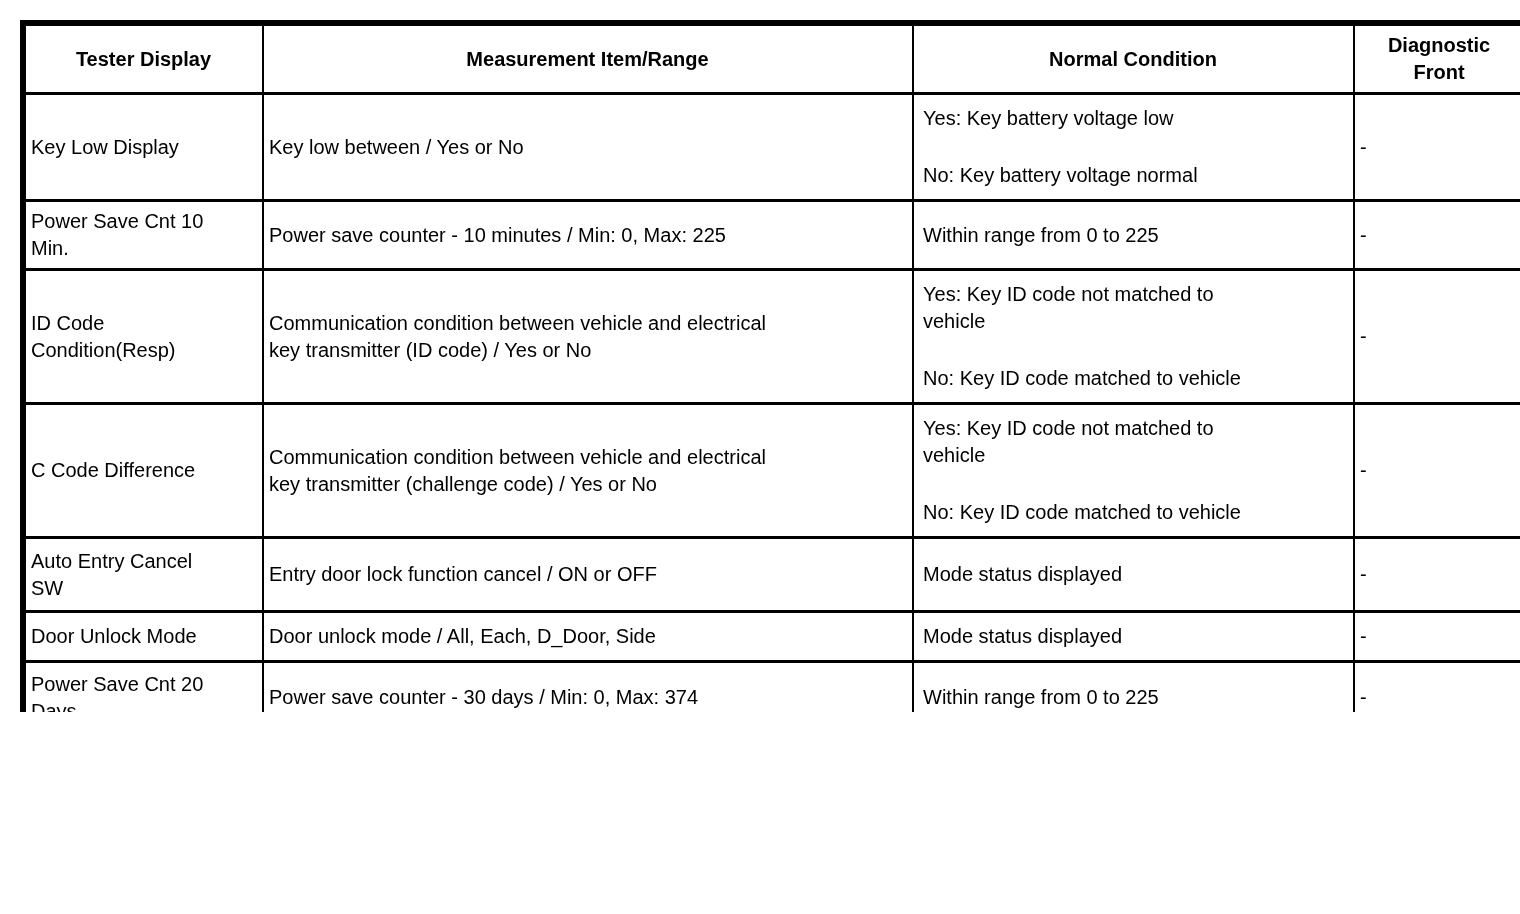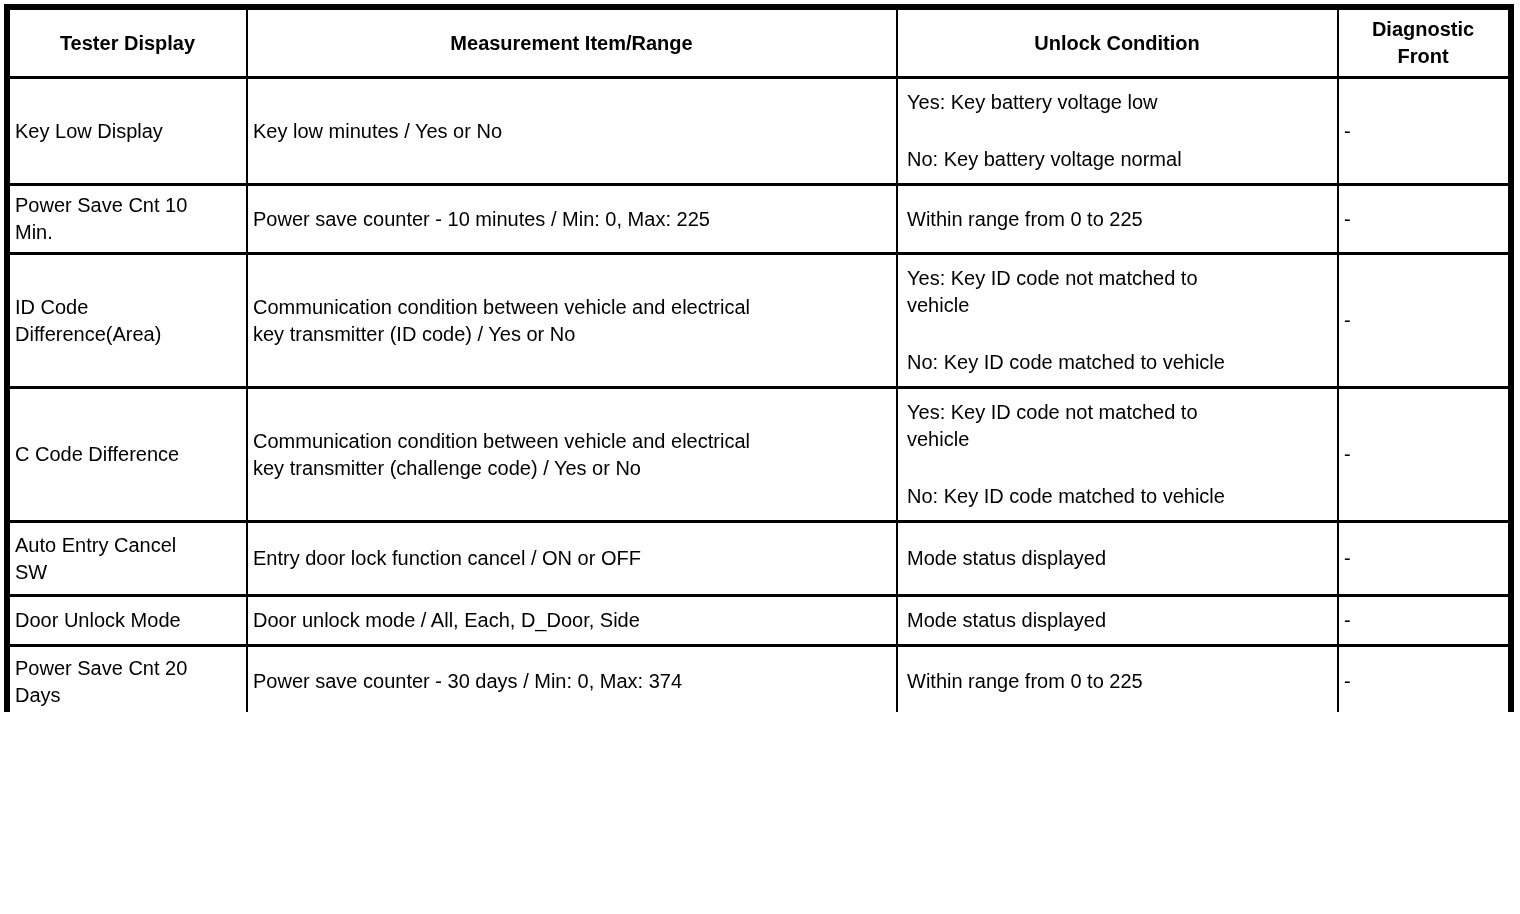--- a/index.html
+++ b/index.html
@@ -10,21 +10,21 @@
   * { box-sizing: border-box; }
   body {
     margin: 0;
     background: var(--bg);
     font-family: "Liberation Sans", sans-serif;
     color: var(--fg);
   }
   .page {
     width: 1520px;
     height: 712px;
-    padding: 4px;
+    padding: 20px;
     background: var(--bg);
   }
   table.spec-table {
     border-collapse: collapse;
     table-layout: fixed;
     width: 1504px;
     border: 6px solid var(--border);
   }
   col.c1 { width: 240px; }
   col.c2 { width: 650px; }
@@ -68,44 +68,44 @@
     <colgroup>
       <col class="c1">
         <col class="c2">
         <col class="c3">
         <col class="c4">
     </colgroup>
     <thead>
       <tr>
         <th>Tester Display</th>
         <th>Measurement Item/Range</th>
-        <th>Unlock Condition</th>
+        <th>Normal Condition</th>
         <th>Diagnostic
 Front</th>
       </tr>
     </thead>
     <tbody>
   <tr>
     <td>Key Low Display</td>
-    <td>Key low minutes / Yes or No</td>
+    <td>Key low between / Yes or No</td>
     <td><p>Yes: Key battery voltage low</p><p>No: Key battery voltage normal</p></td>
     <td>-</td>
   </tr>
 
   <tr>
     <td>Power Save Cnt 10
 Min.</td>
     <td>Power save counter - 10 minutes / Min: 0, Max: 225</td>
     <td><p>Within range from 0 to 225</p></td>
     <td>-</td>
   </tr>
 
   <tr>
     <td>ID Code
-Difference(Area)</td>
+Condition(Resp)</td>
     <td>Communication condition between vehicle and electrical
 key transmitter (ID code) / Yes or No</td>
     <td><p>Yes: Key ID code not matched to
 vehicle</p><p>No: Key ID code matched to vehicle</p></td>
     <td>-</td>
   </tr>
 
   <tr>
     <td>C Code Difference</td>
     <td>Communication condition between vehicle and electrical

